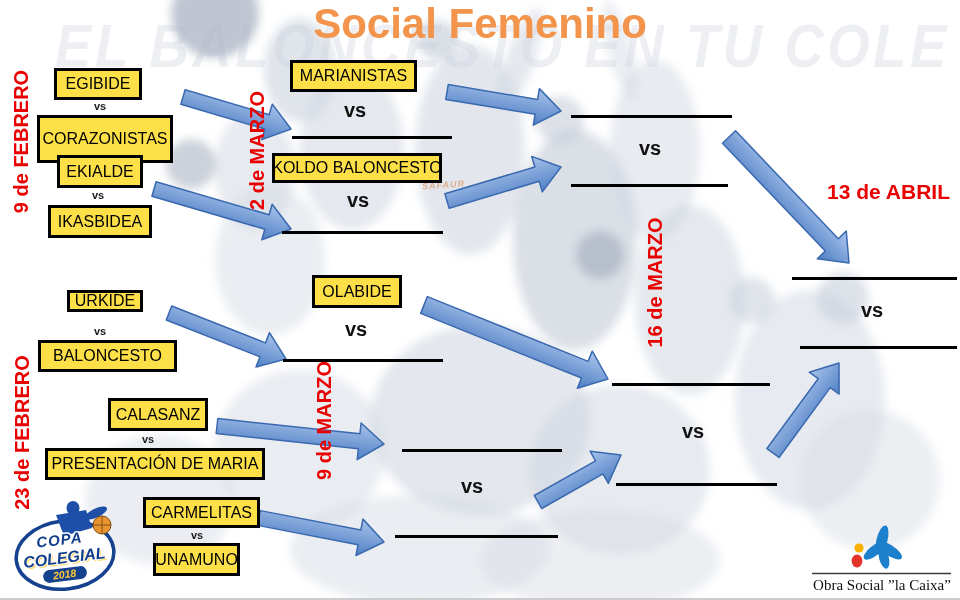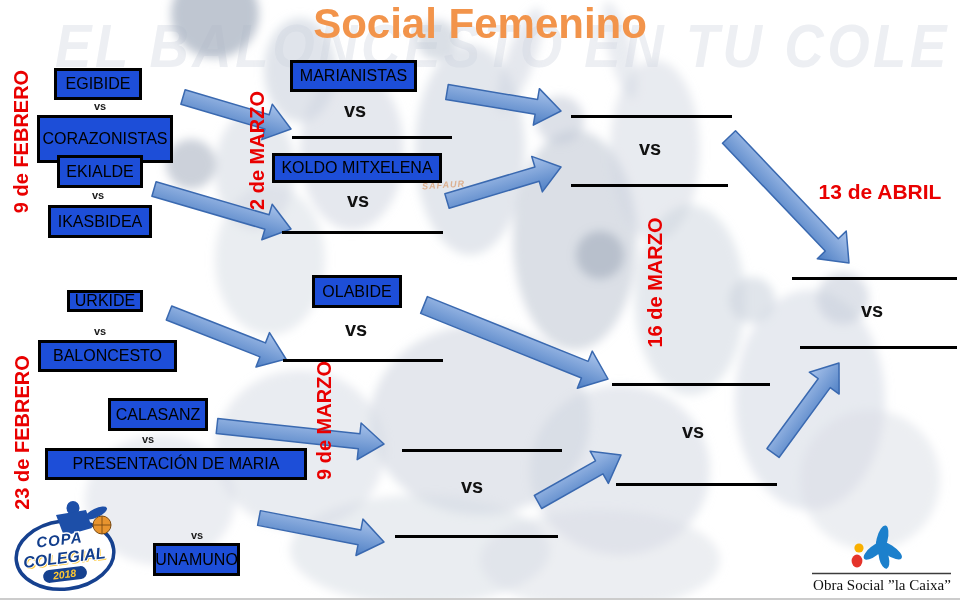--- a/index.html
+++ b/index.html
@@ -7,31 +7,31 @@
          font-family:"Liberation Sans",sans-serif;}
   
   #watermark{position:absolute;left:55px;top:10px;width:870px;z-index:0;
              font-size:62px;font-weight:bold;font-style:italic;white-space:nowrap;
              letter-spacing:4px;color:#edeff3;transform:scaleX(.88);transform-origin:left top;}
   #bg-photo{position:absolute;left:0;top:0;z-index:1;}
   #photo-wm{position:absolute;left:422px;top:180px;z-index:1;font-size:9px;font-weight:bold;
             font-style:italic;letter-spacing:1px;color:rgba(216,148,96,.65);transform:rotate(-4deg);}
   #title{position:absolute;left:0;top:2px;width:960px;text-align:center;z-index:5;
          font-size:42px;font-weight:bold;color:#F2944B;line-height:1.05;}
-  .box{position:absolute;box-sizing:border-box;background:#1d4ed8;border:3px solid #000;
+  .box{position:absolute;box-sizing:border-box;background:#fde047;border:3px solid #000;
        display:flex;align-items:center;justify-content:center;font-size:16px;color:#000;
        white-space:nowrap;z-index:3;}
   .vs-s{position:absolute;width:40px;text-align:center;font-size:11px;font-weight:bold;
         color:#1a1a1a;z-index:3;}
   .vs-l{position:absolute;width:50px;text-align:center;font-size:20px;font-weight:600;
         color:#111;z-index:3;}
   .rline{position:absolute;height:3px;background:#000;z-index:3;}
   .vdate{position:absolute;color:#E90000;font-weight:bold;font-size:20px;text-align:center;
          white-space:nowrap;z-index:4;transform:rotate(-90deg);}
-  .hdate{position:absolute;color:#E90000;font-weight:bold;font-size:21px;text-align:center;
+  .hdate{position:absolute;color:#E90000;font-weight:bold;font-size:21px;text-align:right;
          white-space:nowrap;z-index:4;}
   #arrows-svg{position:absolute;left:0;top:0;z-index:2;}
   .logo{position:absolute;z-index:6;}
   #bottom-edge{position:absolute;left:0;bottom:0;width:960px;height:2px;background:#cccccc;z-index:7;}
 </style>
 </head>
 <body>
 
 <div id="stage">
 
@@ -89,30 +89,31 @@
   <div class="box" style="left:57px;top:155px;width:86px;height:33px;">EKIALDE</div>
   <div class="vs-s" style="left:78px;top:189px;">vs</div>
   <div class="box" style="left:48px;top:205px;width:104px;height:33px;">IKASBIDEA</div>
 
   <div class="box" style="left:67px;top:290px;width:76px;height:22px;">URKIDE</div>
   <div class="vs-s" style="left:80px;top:325px;">vs</div>
   <div class="box" style="left:38px;top:340px;width:139px;height:32px;">BALONCESTO</div>
 
   <div class="box" style="left:108px;top:398px;width:100px;height:33px;">CALASANZ</div>
   <div class="vs-s" style="left:128px;top:433px;">vs</div>
-  <div class="box" style="left:45px;top:448px;width:262px;height:32px;">PRESENTACIÓN DE MARIA</div>
+  <div class="box" style="left:45px;top:448px;width:220px;height:32px;">PRESENTACIÓN DE MARIA</div>
 
+  <div class="box" style="left:143px;top:497px;width:117px;height:31px;">CARMELITAS</div>
   <div class="vs-s" style="left:177px;top:529px;">vs</div>
   <div class="box" style="left:153px;top:543px;width:87px;height:33px;">UNAMUNO</div>
 
   <div class="box" style="left:290px;top:60px;width:127px;height:32px;">MARIANISTAS</div>
   <div class="vs-l" style="left:330px;top:99px;">vs</div>
   <div class="rline" style="left:292px;top:136px;width:160px;"></div>
 
-  <div class="box" style="left:272px;top:153px;width:170px;height:30px;">KOLDO MITXELENA</div>
+  <div class="box" style="left:272px;top:153px;width:170px;height:30px;">KOLDO BALONCESTO</div>
   <div class="vs-l" style="left:333px;top:189px;">vs</div>
   <div class="rline" style="left:282px;top:231px;width:161px;"></div>
 
   <div class="box" style="left:312px;top:275px;width:90px;height:33px;">OLABIDE</div>
   <div class="vs-l" style="left:331px;top:318px;">vs</div>
   <div class="rline" style="left:283px;top:359px;width:160px;"></div>
 
   <div class="rline" style="left:402px;top:449px;width:160px;"></div>
   <div class="vs-l" style="left:447px;top:475px;">vs</div>
   <div class="rline" style="left:395px;top:535px;width:163px;"></div>

